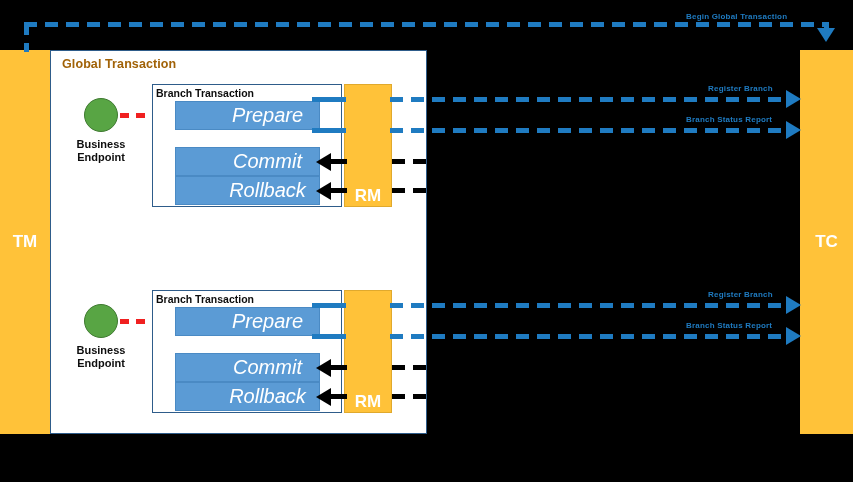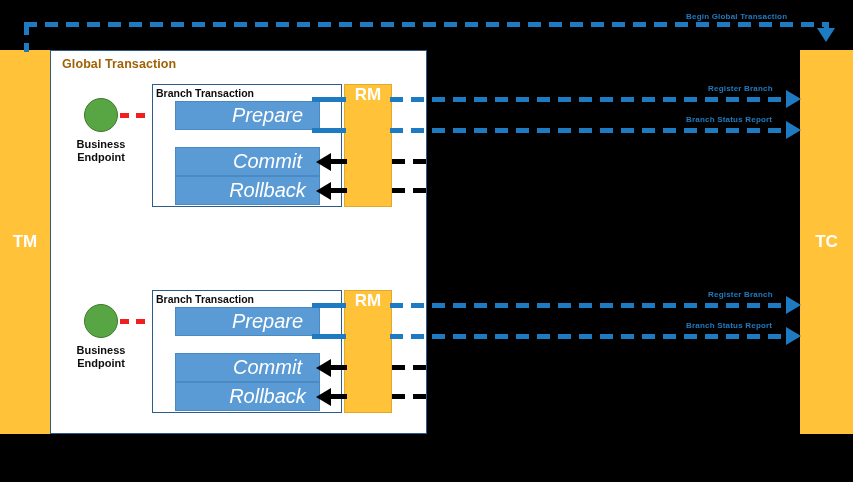--- a/index.html
+++ b/index.html
@@ -85,21 +85,21 @@
   
   .rm-block {
     position: absolute;
     background: #FFC239;
     border: 1px solid #E0A92D;
     box-sizing: border-box;
     color: #FFFFFF;
     font-weight: bold;
     font-size: 17px;
     display: flex;
-    align-items: flex-start;
+    align-items: flex-end;
     justify-content: center;
   }
 
   
   .endpoint-dot {
     position: absolute;
     width: 34px;
     height: 34px;
     border-radius: 50%;
     background: #58A544;

